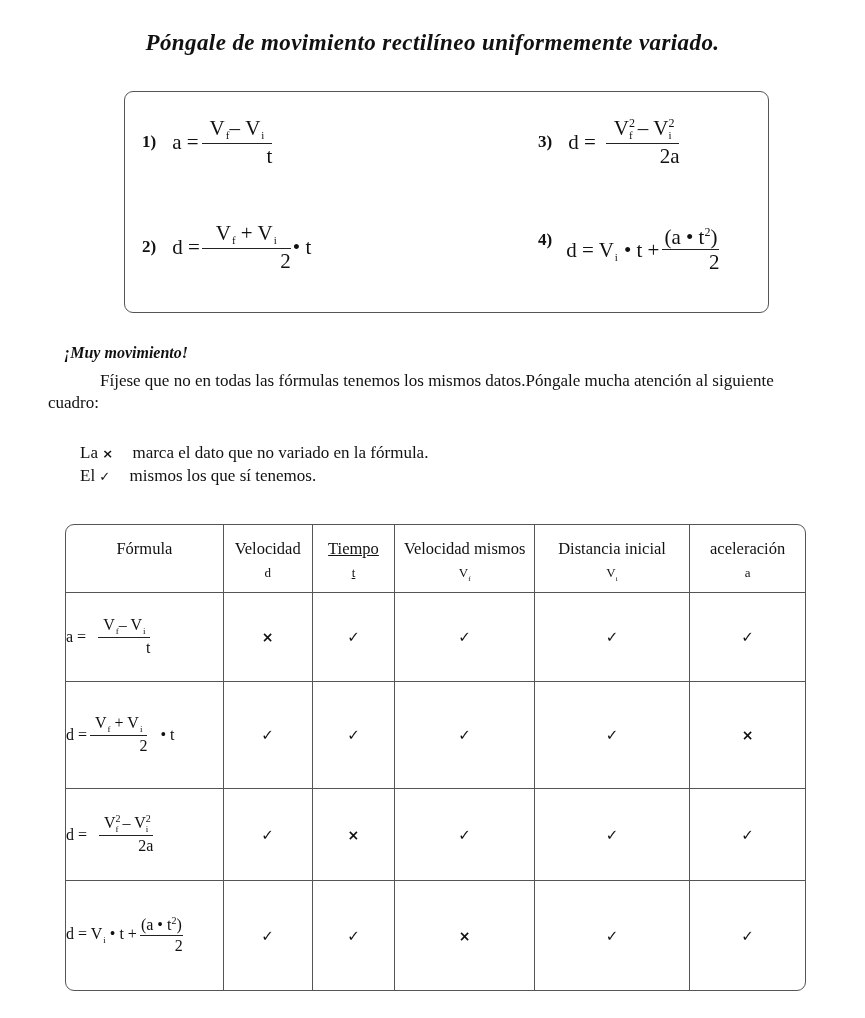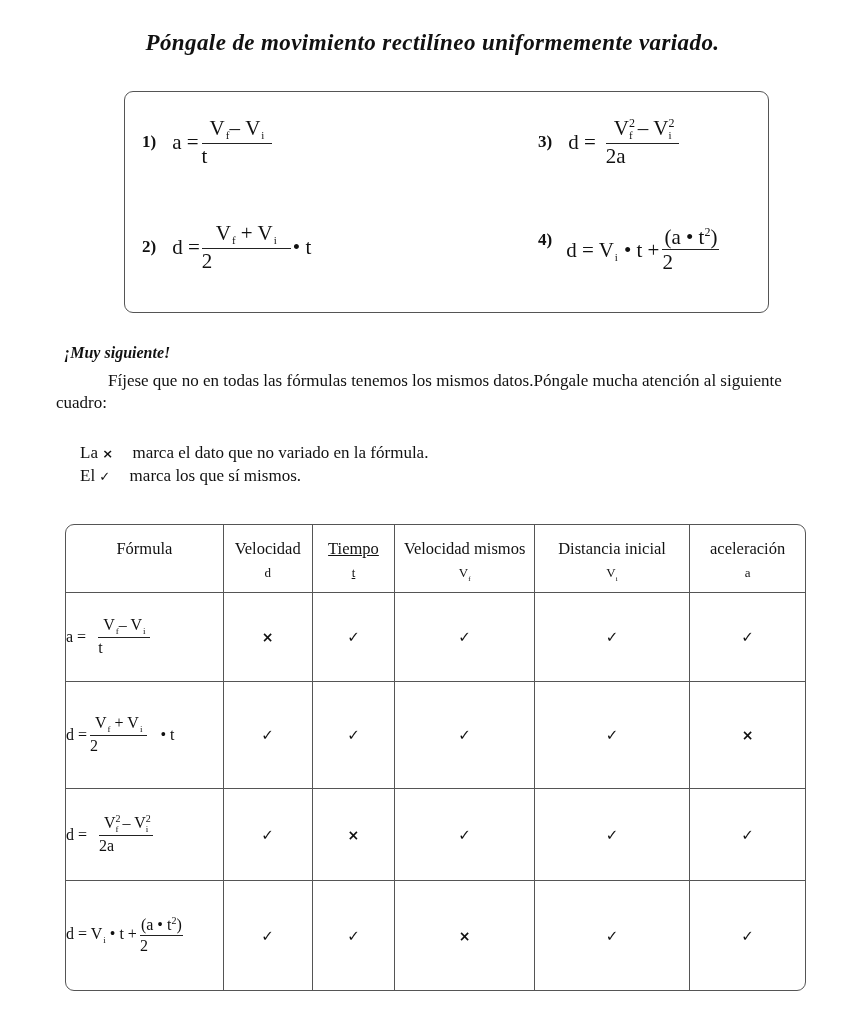--- a/index.html
+++ b/index.html
@@ -5,27 +5,27 @@
   html, body { margin:0; padding:0; background:#ffffff; }
   body { width:865px; height:1018px; position:relative; overflow:hidden;
          font-family:"Liberation Serif", "DejaVu Serif", serif; color:#111; }
   .abs { position:absolute; }
   .title { left:0; width:865px; top:30px; text-align:center; font-size:23px;
            font-weight:bold; font-style:italic; letter-spacing:0.4px; }
   .fbox { left:124px; top:91px; width:645px; height:222px; border:1.5px solid #555;
           border-radius:9px; box-sizing:border-box; }
   .num { font-weight:bold; font-size:17px; }
   .eq { font-size:21px; white-space:nowrap; display:flex; align-items:center; }
-  .frac { display:inline-flex; flex-direction:column; align-items:flex-start; margin:0 3px; }
+  .frac { display:inline-flex; flex-direction:column; align-items:flex-end; margin:0 3px; }
   .frac .n { padding:0 8px 1px; border-bottom:1.3px solid #222; line-height:1.05; white-space:nowrap; }
   .frac .d { line-height:1.1; padding-top:1px; }
   sub.s { font-size:11px; vertical-align:-4px; margin-left:1px; }
   sup.p { font-size:12px; vertical-align:8px; }
   .imp { left:64px; top:344px; font-weight:bold; font-style:italic; font-size:16px; }
-  .para { left:56px; top:370px; width:770px; font-size:17px; line-height:22px; text-indent:52px; }
+  .para { left:48px; top:370px; width:770px; font-size:17px; line-height:22px; text-indent:52px; }
   .legend { left:80px; top:442px; font-size:17px; line-height:22px; }
   .legend .mk { display:inline-block; width:26px; font-family:"DejaVu Sans", sans-serif; font-size:13px; }
   table.grid { position:absolute; left:65px; top:524px; width:741px; height:466px;
                border-collapse:separate; border-spacing:0; border:1.3px solid #555;
                border-radius:9px; font-size:16px; }
   table.grid td, table.grid th { border-right:1.3px solid #555; border-bottom:1.3px solid #555;
                text-align:center; vertical-align:middle; padding:0; font-weight:normal; }
   table.grid tr td:last-child, table.grid tr th:last-child { border-right:none; }
   table.grid tr:last-child td { border-bottom:none; }
   th .h1 { display:block; font-size:16.5px; }
@@ -84,33 +84,33 @@
     <span class="num" style="align-self:flex-start;margin-top:4px;">4)</span>
     <span style="margin-left:14px;"><span>d = V</span><sub class="s">i</sub></span>
     <span style="margin-left:6px;">• t +</span>
     <span class="frac">
       <span class="n" style="padding:0 2px 1px;"><span>(a • t</span><sup class="p">2</sup><span>)</span></span>
       <span class="d">2</span>
     </span>
   </div>
 </div>
 
-<div class="abs imp">¡Muy siguiente!</div>
+<div class="abs imp">¡Muy movimiento!</div>
 <div class="abs para">Fíjese que no en todas las fórmulas tenemos los mismos datos.Póngale mucha atención al siguiente cuadro:</div>
 
 <div class="abs legend">
   <div>
     <span>La</span>
     <span class="mk" style="font-weight:bold;">×</span>
     <span>marca el dato que no variado en la fórmula.</span>
   </div>
   <div>
     <span>El</span>
     <span class="mk">✓</span>
-    <span>marca los que sí mismos.</span>
+    <span>mismos los que sí tenemos.</span>
   </div>
 </div>
 
 <table class="grid">
   <colgroup>
     <col style="width:158px">
       <col style="width:89px">
       <col style="width:83px">
     <col style="width:140px">
       <col style="width:156px">

